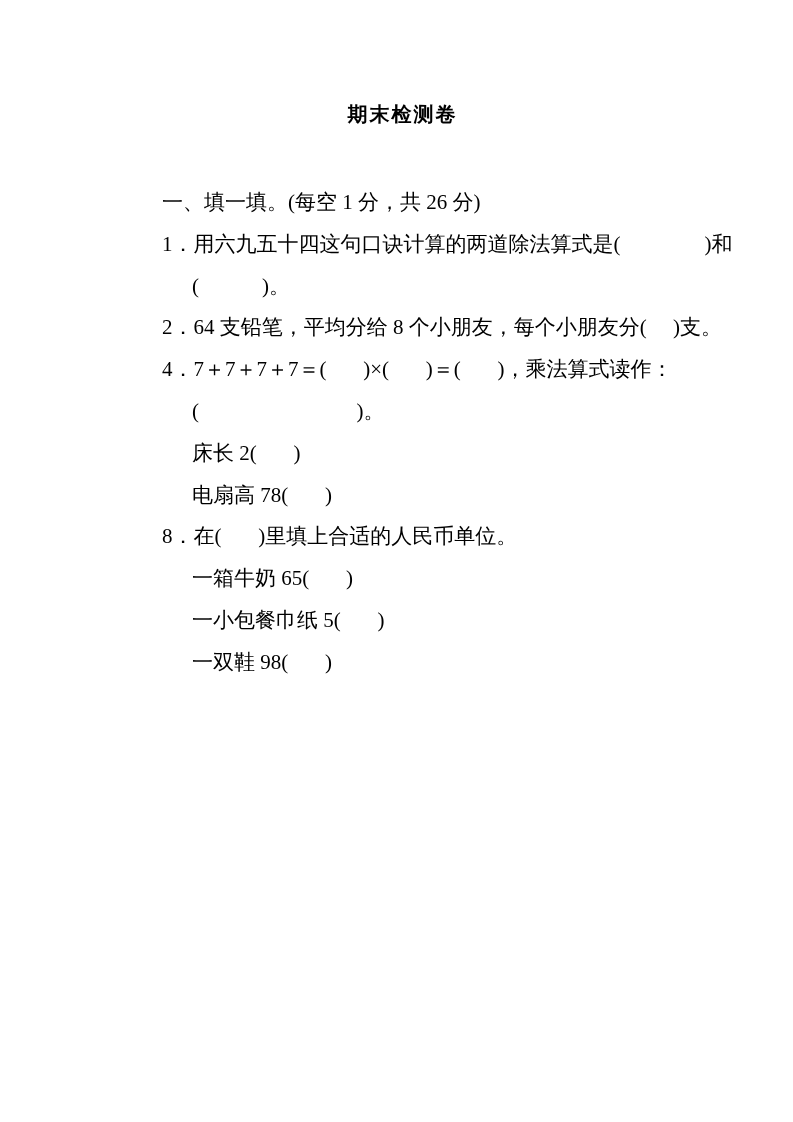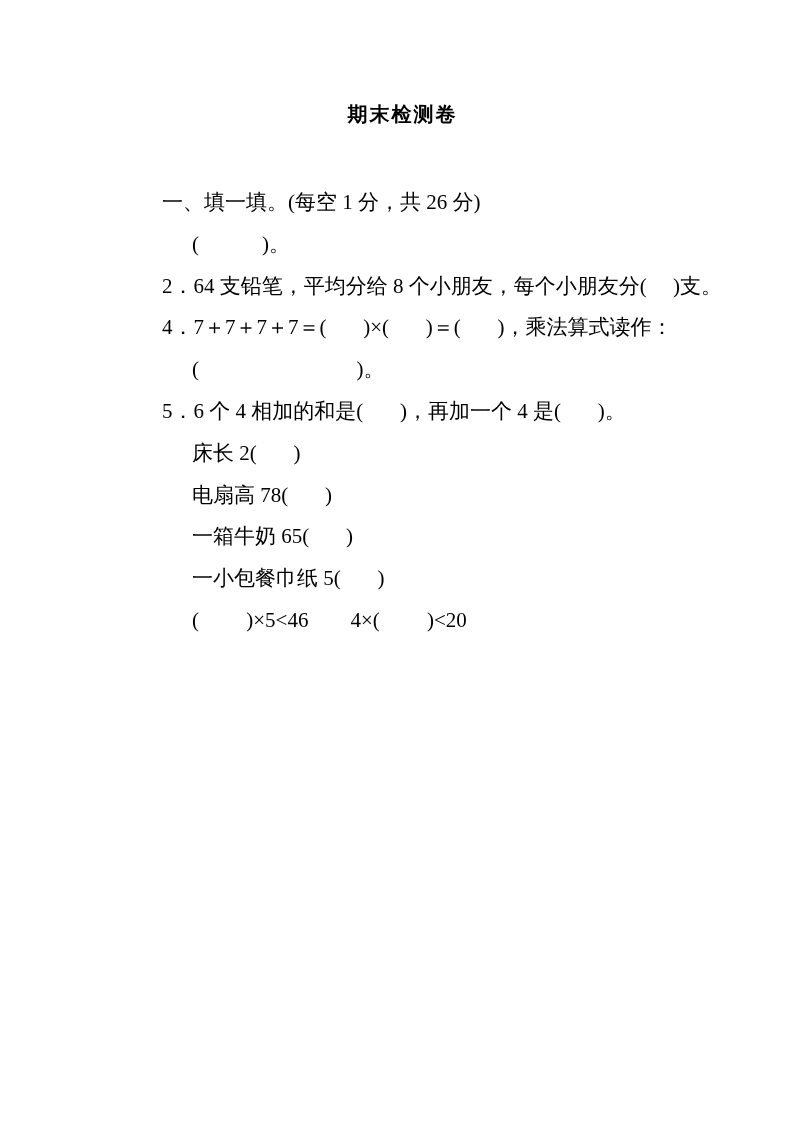--- a/index.html
+++ b/index.html
@@ -50,43 +50,44 @@
 <body>
 
 <div class="page">
 
   <div class="doc-title">期末检测卷</div>
 
   <div class="content">
 
     <div class="line">一、填一填。(每空 1 分，共 26 分)</div>
 
+    <div class="line">1．用六九五十四这句口诀计算的两道除法算式是(&nbsp;&nbsp;&nbsp;&nbsp;&nbsp;&nbsp;&nbsp;&nbsp;&nbsp;&nbsp;&nbsp;&nbsp;&nbsp;&nbsp;&nbsp;&nbsp;)和</div>
 
     <div class="line indent">(&nbsp;&nbsp;&nbsp;&nbsp;&nbsp;&nbsp;&nbsp;&nbsp;&nbsp;&nbsp;&nbsp;&nbsp;)。</div>
 
     <div class="line">2．64 支铅笔，平均分给 8 个小朋友，每个小朋友分(&nbsp;&nbsp;&nbsp;&nbsp;&nbsp;)支。</div>
 
 
     <div class="line">4．7＋7＋7＋7＝(&nbsp;&nbsp;&nbsp;&nbsp;&nbsp;&nbsp;&nbsp;)×(&nbsp;&nbsp;&nbsp;&nbsp;&nbsp;&nbsp;&nbsp;)＝(&nbsp;&nbsp;&nbsp;&nbsp;&nbsp;&nbsp;&nbsp;)，乘法算式读作：</div>
 
     <div class="line indent">(&nbsp;&nbsp;&nbsp;&nbsp;&nbsp;&nbsp;&nbsp;&nbsp;&nbsp;&nbsp;&nbsp;&nbsp;&nbsp;&nbsp;&nbsp;&nbsp;&nbsp;&nbsp;&nbsp;&nbsp;&nbsp;&nbsp;&nbsp;&nbsp;&nbsp;&nbsp;&nbsp;&nbsp;&nbsp;&nbsp;)。</div>
 
-    <div class="line">5．6 个 4 相加的和是(&nbsp;&nbsp;&nbsp;&nbsp;&nbsp;&nbsp;&nbsp;)，再加一个 4 是(&nbsp;&nbsp;&nbsp;&nbsp;&nbsp;&nbsp;&nbsp;)。</div>
 
 
 
 
     <div class="line indent">床长 2(&nbsp;&nbsp;&nbsp;&nbsp;&nbsp;&nbsp;&nbsp;)</div>
 
     <div class="line indent">电扇高 78(&nbsp;&nbsp;&nbsp;&nbsp;&nbsp;&nbsp;&nbsp;)</div>
 
+    <div class="line">8．在(&nbsp;&nbsp;&nbsp;&nbsp;&nbsp;&nbsp;&nbsp;)里填上合适的人民币单位。</div>
 
     <div class="line indent">一箱牛奶 65(&nbsp;&nbsp;&nbsp;&nbsp;&nbsp;&nbsp;&nbsp;)</div>
 
     <div class="line indent">一小包餐巾纸 5(&nbsp;&nbsp;&nbsp;&nbsp;&nbsp;&nbsp;&nbsp;)</div>
 
+    <div class="line indent">一双鞋 98(&nbsp;&nbsp;&nbsp;&nbsp;&nbsp;&nbsp;&nbsp;)</div>
 
 
 
-    <div class="line indent">(&nbsp;&nbsp;&nbsp;&nbsp;&nbsp;&nbsp;&nbsp;&nbsp;&nbsp;)×5&lt;46&nbsp;&nbsp;&nbsp;&nbsp;&nbsp;&nbsp;&nbsp;&nbsp;4×(&nbsp;&nbsp;&nbsp;&nbsp;&nbsp;&nbsp;&nbsp;&nbsp;&nbsp;)&lt;20</div>
 
   </div>
 </div>
 
 </body></html>

